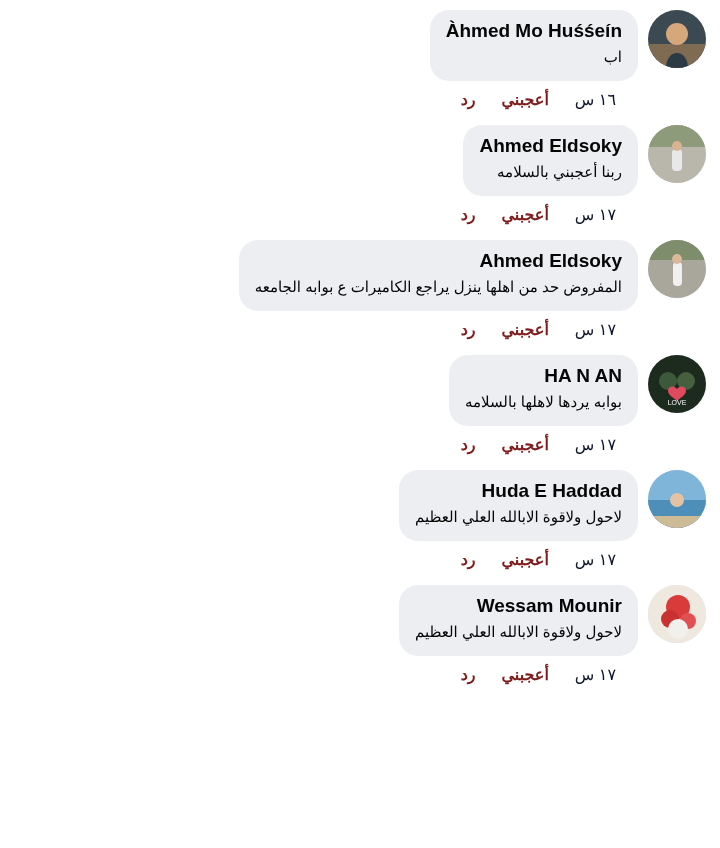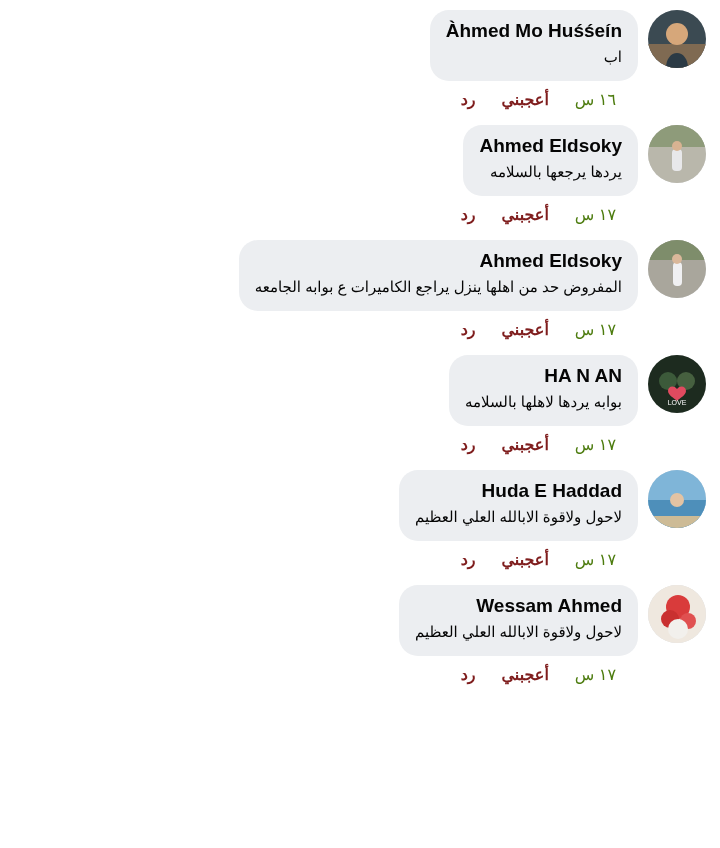--- a/index.html
+++ b/index.html
@@ -74,21 +74,21 @@
     display: flex;
     flex-direction: row;
     gap: 26px;
     margin: 9px 22px 0 0;
     font-size: 16px;
     color: #65676b;
     font-weight: bold;
   }
   .meta .time {
     font-weight: normal;
-    color: #4d7c0f;
+    color: #0f172a;
   }
   .meta .act {
     color: #7f1d1d;
   }
   .gap {
     height: 14px;
   }
 </style>
 </head>
 <body>
@@ -121,21 +121,21 @@
         <svg viewBox="0 0 58 58">
           <rect width="58" height="58" fill="#b9b7ab"></rect>
           <rect x="0" y="0" width="58" height="22" fill="#8e9b7a"></rect>
           <rect x="24" y="24" width="10" height="22" rx="4" fill="#e8e8ea"></rect>
           <circle cx="29" cy="21" r="5" fill="#d8b392"></circle>
         </svg>
       </div>
       <div class="body-col">
         <div class="bubble">
           <div class="author">Ahmed Eldsoky</div>
-          <div class="text-line">يردها يرجعها بالسلامه</div>
+          <div class="text-line">ربنا أعجبني بالسلامه</div>
         </div>
         <div class="meta">
           <span class="time">١٧ س</span>
           <span class="act">أعجبني</span>
           <span class="act">رد</span>
         </div>
       </div>
     </div>
     <div class="gap"></div>
     <div class="comment">
@@ -210,21 +210,21 @@
         <svg viewBox="0 0 58 58">
           <rect width="58" height="58" fill="#efe8df"></rect>
           <circle cx="30" cy="22" r="12" fill="#d93b3b"></circle>
           <circle cx="22" cy="34" r="9" fill="#c93030"></circle>
           <circle cx="40" cy="36" r="8" fill="#e05050"></circle>
           <circle cx="30" cy="44" r="10" fill="#f2f0ec"></circle>
         </svg>
       </div>
       <div class="body-col">
         <div class="bubble">
-          <div class="author">Wessam Ahmed</div>
+          <div class="author">Wessam Mounir</div>
           <div class="text-line">لاحول ولاقوة الابالله العلي العظيم</div>
         </div>
         <div class="meta">
           <span class="time">١٧ س</span>
           <span class="act">أعجبني</span>
           <span class="act">رد</span>
         </div>
       </div>
     </div>
     <div class="gap"></div>

